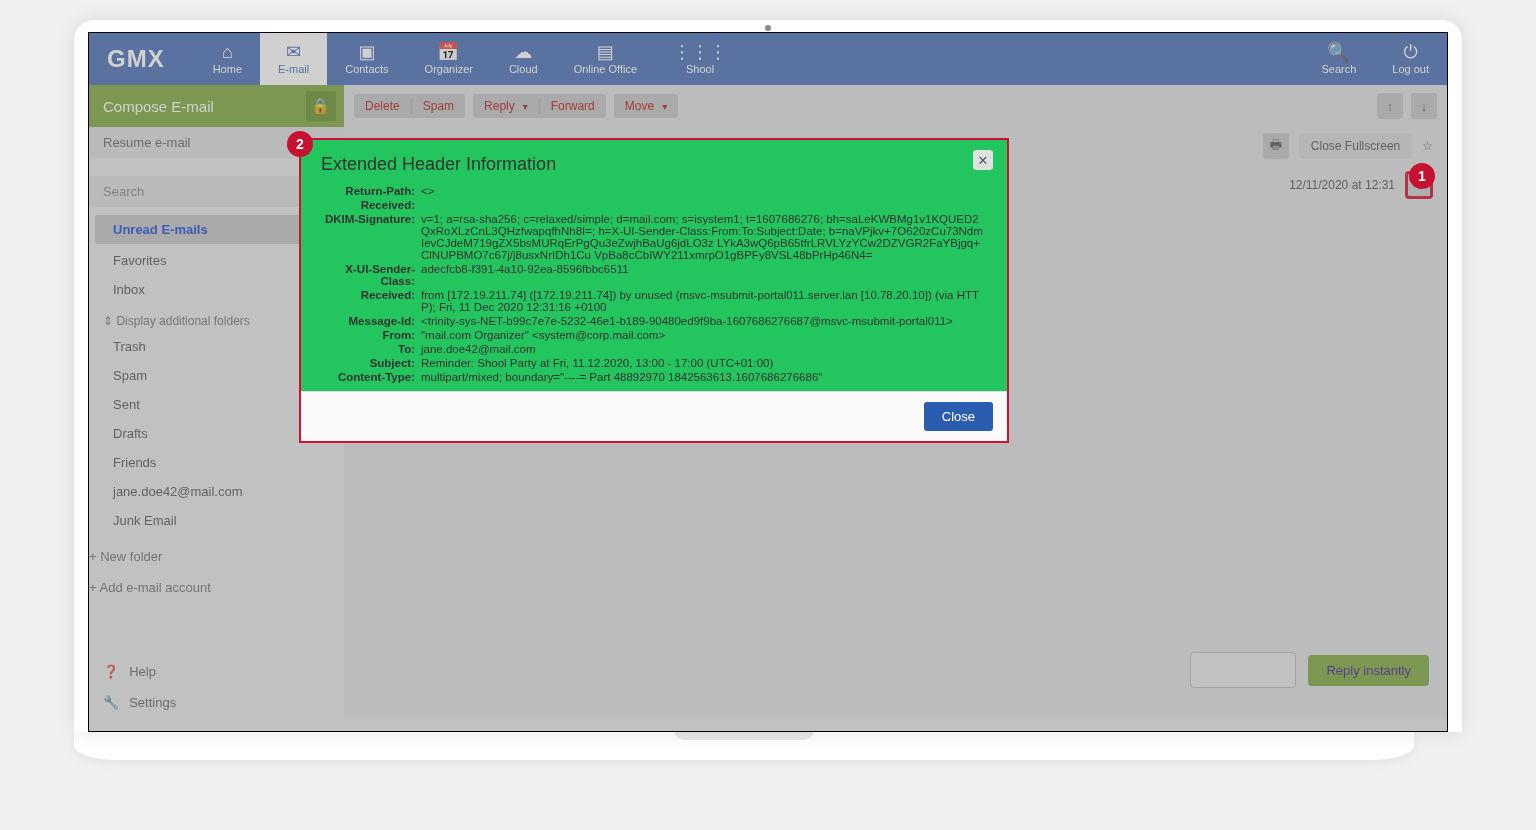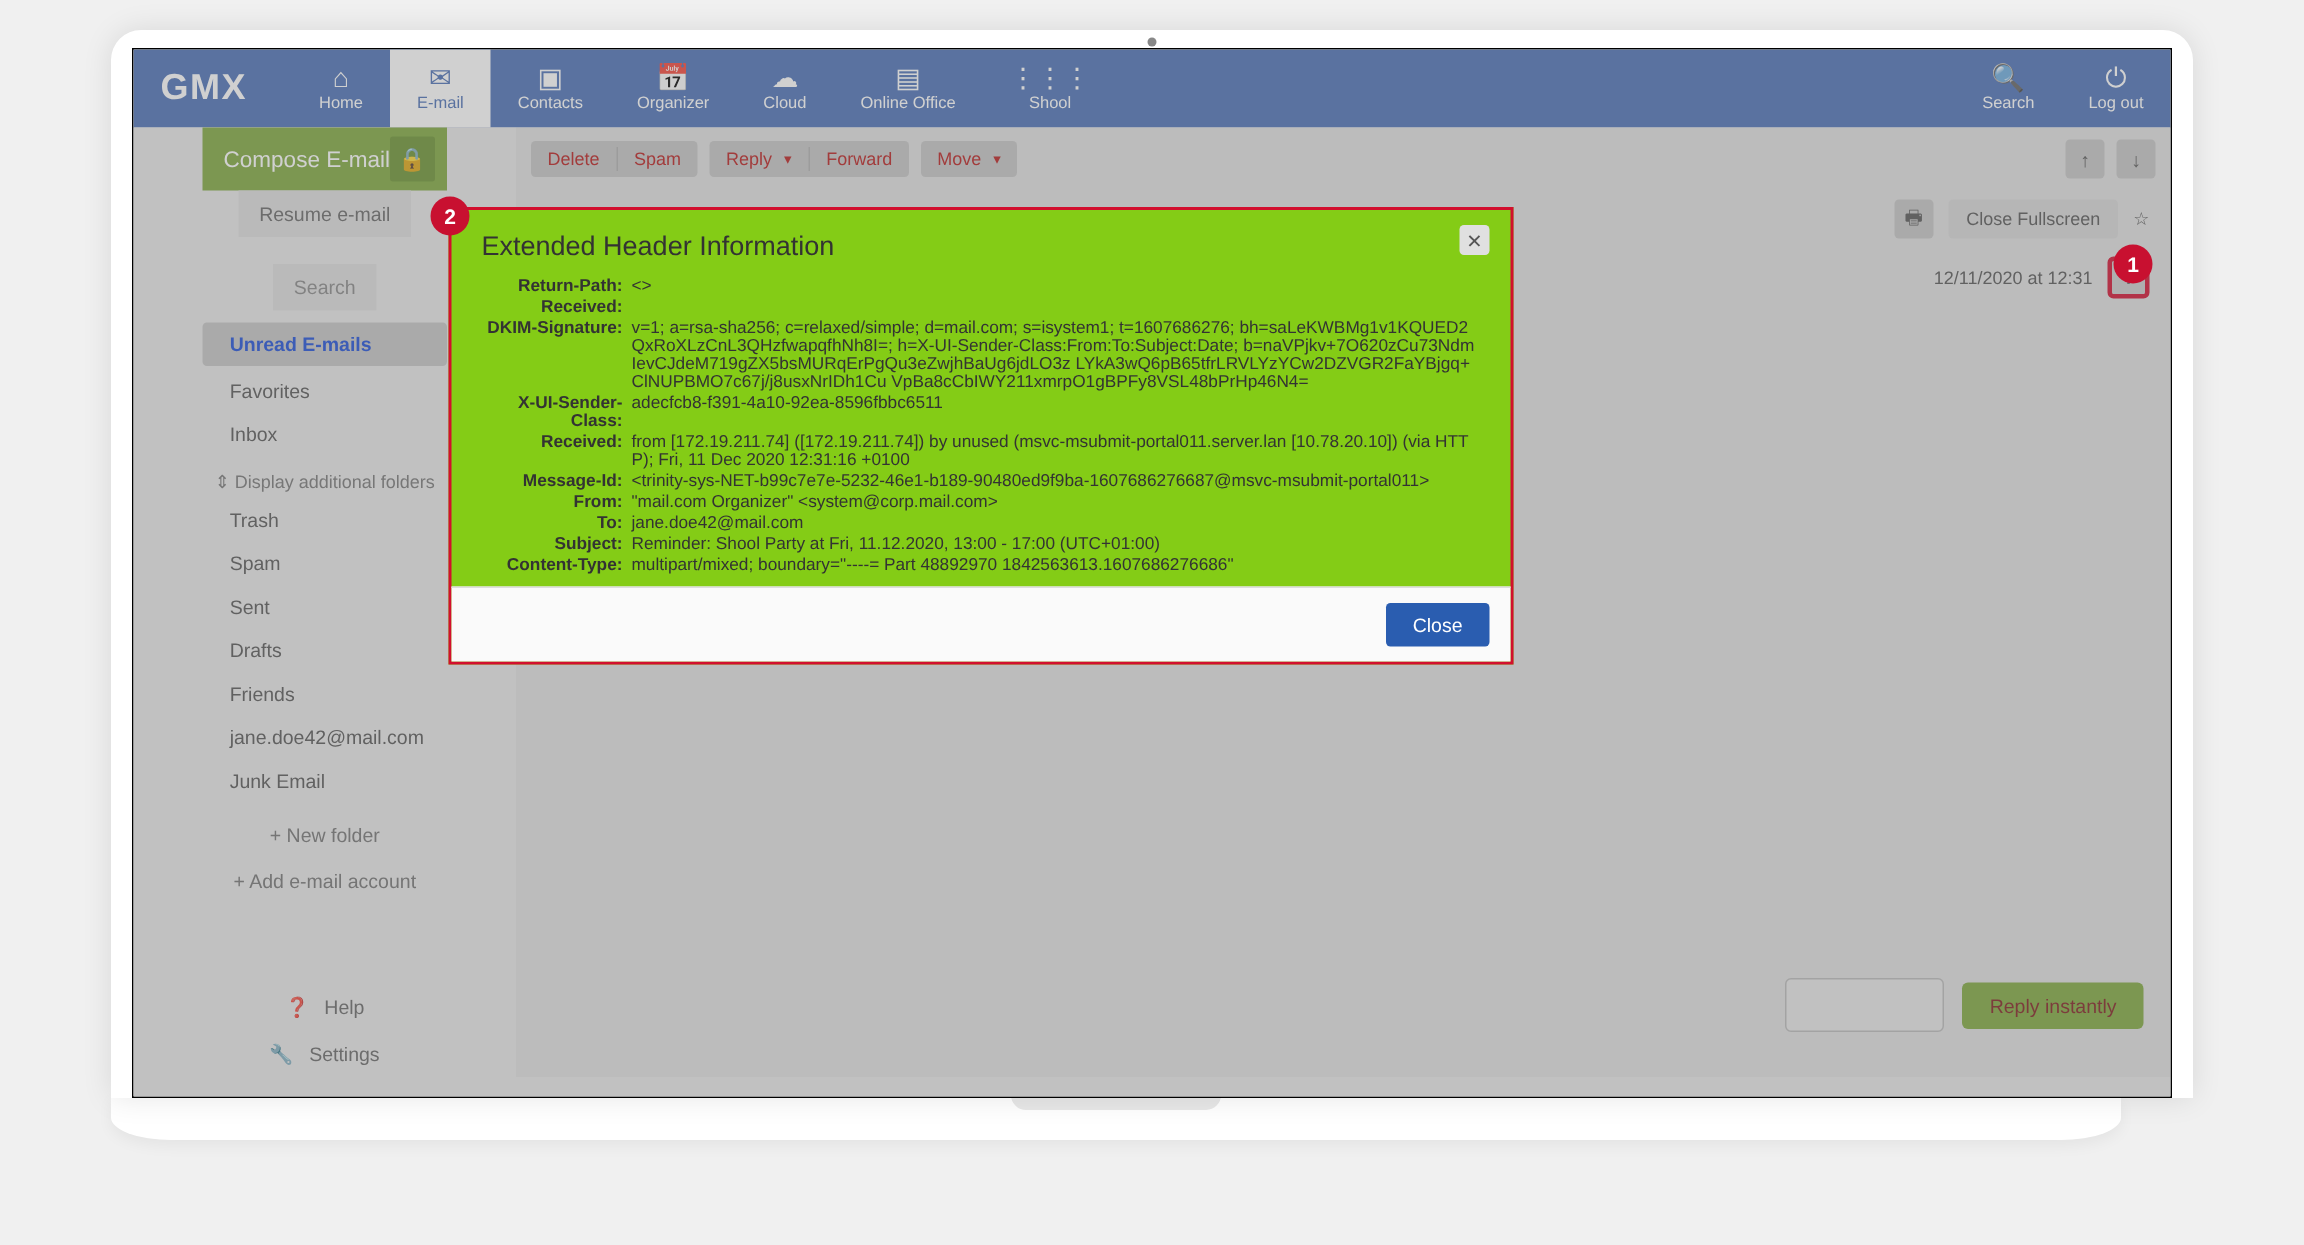--- a/index.html
+++ b/index.html
@@ -64,21 +64,20 @@
     
     .main { display: flex; height: calc(100% - 65px); position: relative; }
     
     .sidebar {
       width: 255px;
       background: #e8e8e8;
       display: flex;
       flex-direction: column;
       font-size: 13px;
       color: #555;
-      align-items: center;
     }
     .compose {
       background: #7ea83d;
       color: #fff;
       padding: 10px 14px;
       display: flex;
       justify-content: space-between;
       align-items: center;
       font-size: 15px;
     }
@@ -144,21 +143,21 @@
     
     .msg-body {
       position: absolute;
       bottom: 30px;
       right: 18px;
       display: flex;
       gap: 12px;
       align-items: center;
     }
     .outline-btn { border: 1px solid #bbb; padding: 8px 50px; border-radius: 4px; background: #e8e8e8; }
-    .reply-instantly { background: #7ea83d; color: #7f1d1d; padding: 8px 18px; border-radius: 4px; font-size: 13px; }
+    .reply-instantly { background: #7ea83d; color: #4c1d95; padding: 8px 18px; border-radius: 4px; font-size: 13px; }
     
     .footer-bar {
       position: absolute;
       bottom: 0; left: 0; right: 0;
       height: 13px;
       background: #e8e8e8;
       font-size: 9px; color: #888; padding: 0 12px;
     }
     .about { position: absolute; bottom: 1px; left: 14px; font-size: 10px; color: #6a8bc5; }
     
@@ -169,21 +168,21 @@
       background: rgba(120,120,120,0.35);
       pointer-events: none;
     }
     
     
     .modal {
       position: absolute;
       left: 210px;
       top: 105px;
       width: 710px;
-      background: #84cc16;
+      background: #22c55e;
       border: 2px solid #d20f2e;
       display: flex;
       flex-direction: column;
       z-index: 10;
     }
     .modal-inner { padding: 14px 14px 6px 20px; position: relative; }
     .modal-title { font-size: 18px; color: #333; margin-bottom: 10px; }
     .modal-close {
       position: absolute; top: 10px; right: 14px;
       width: 20px; height: 20px; background: #e0e0e0; border-radius: 3px;

